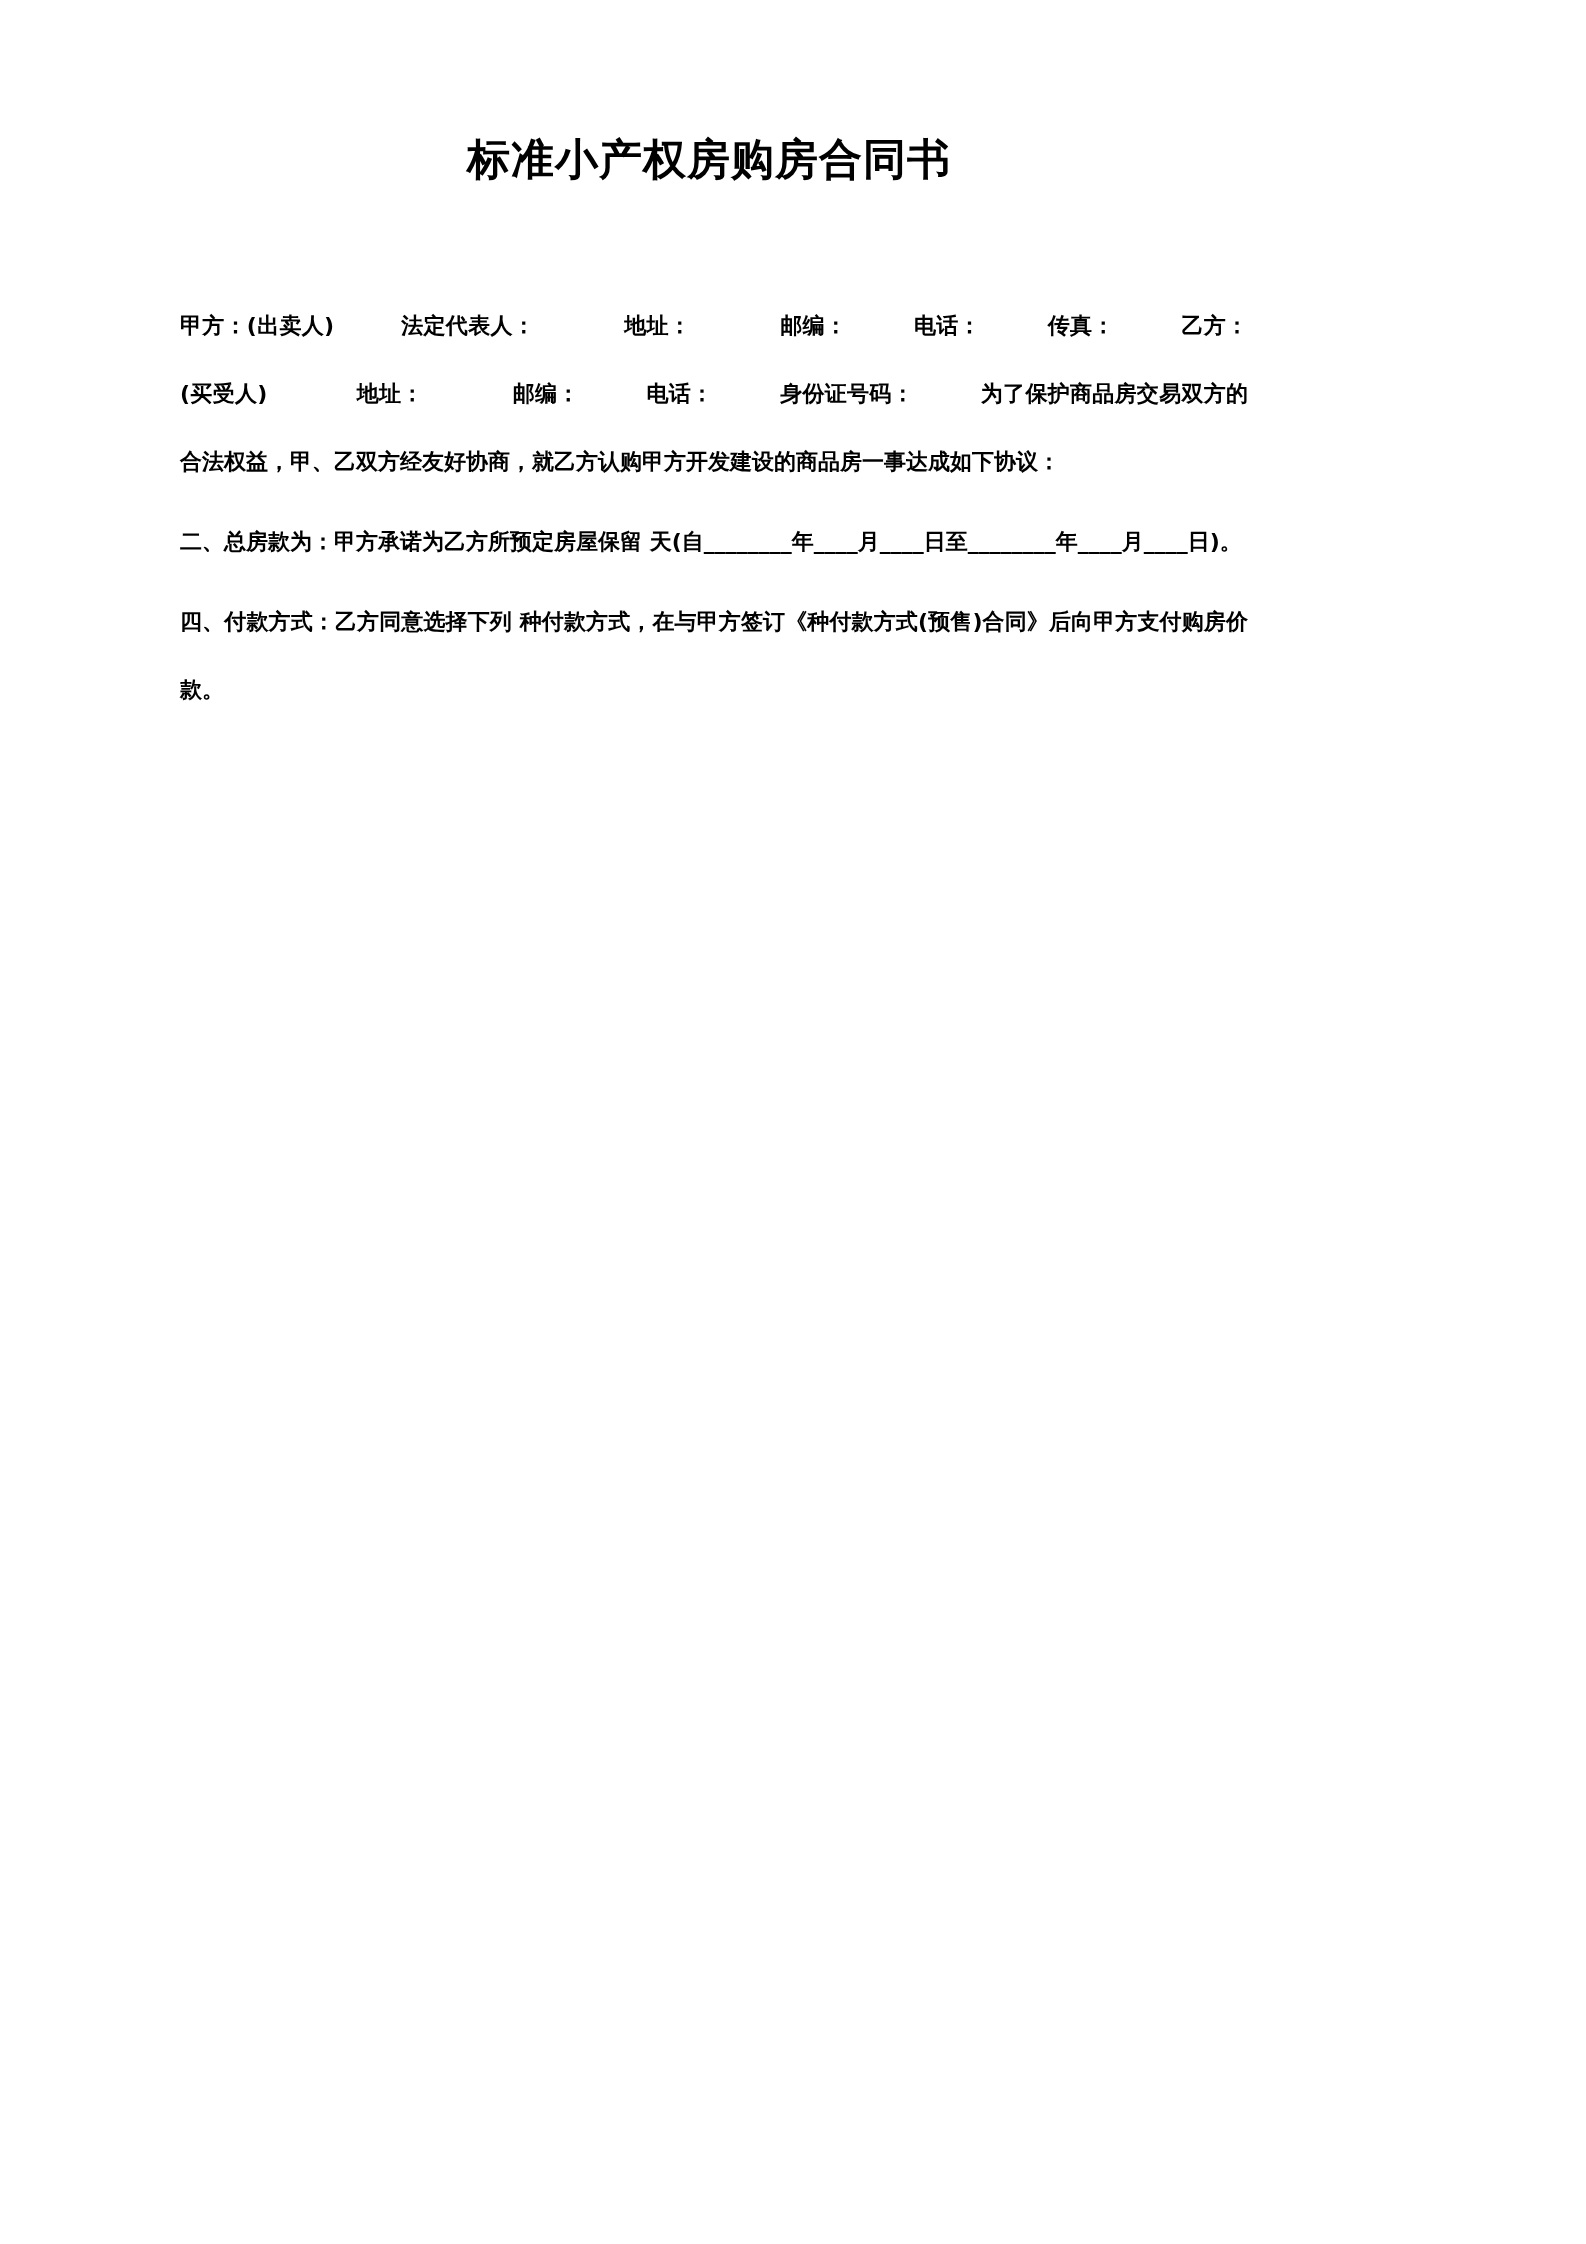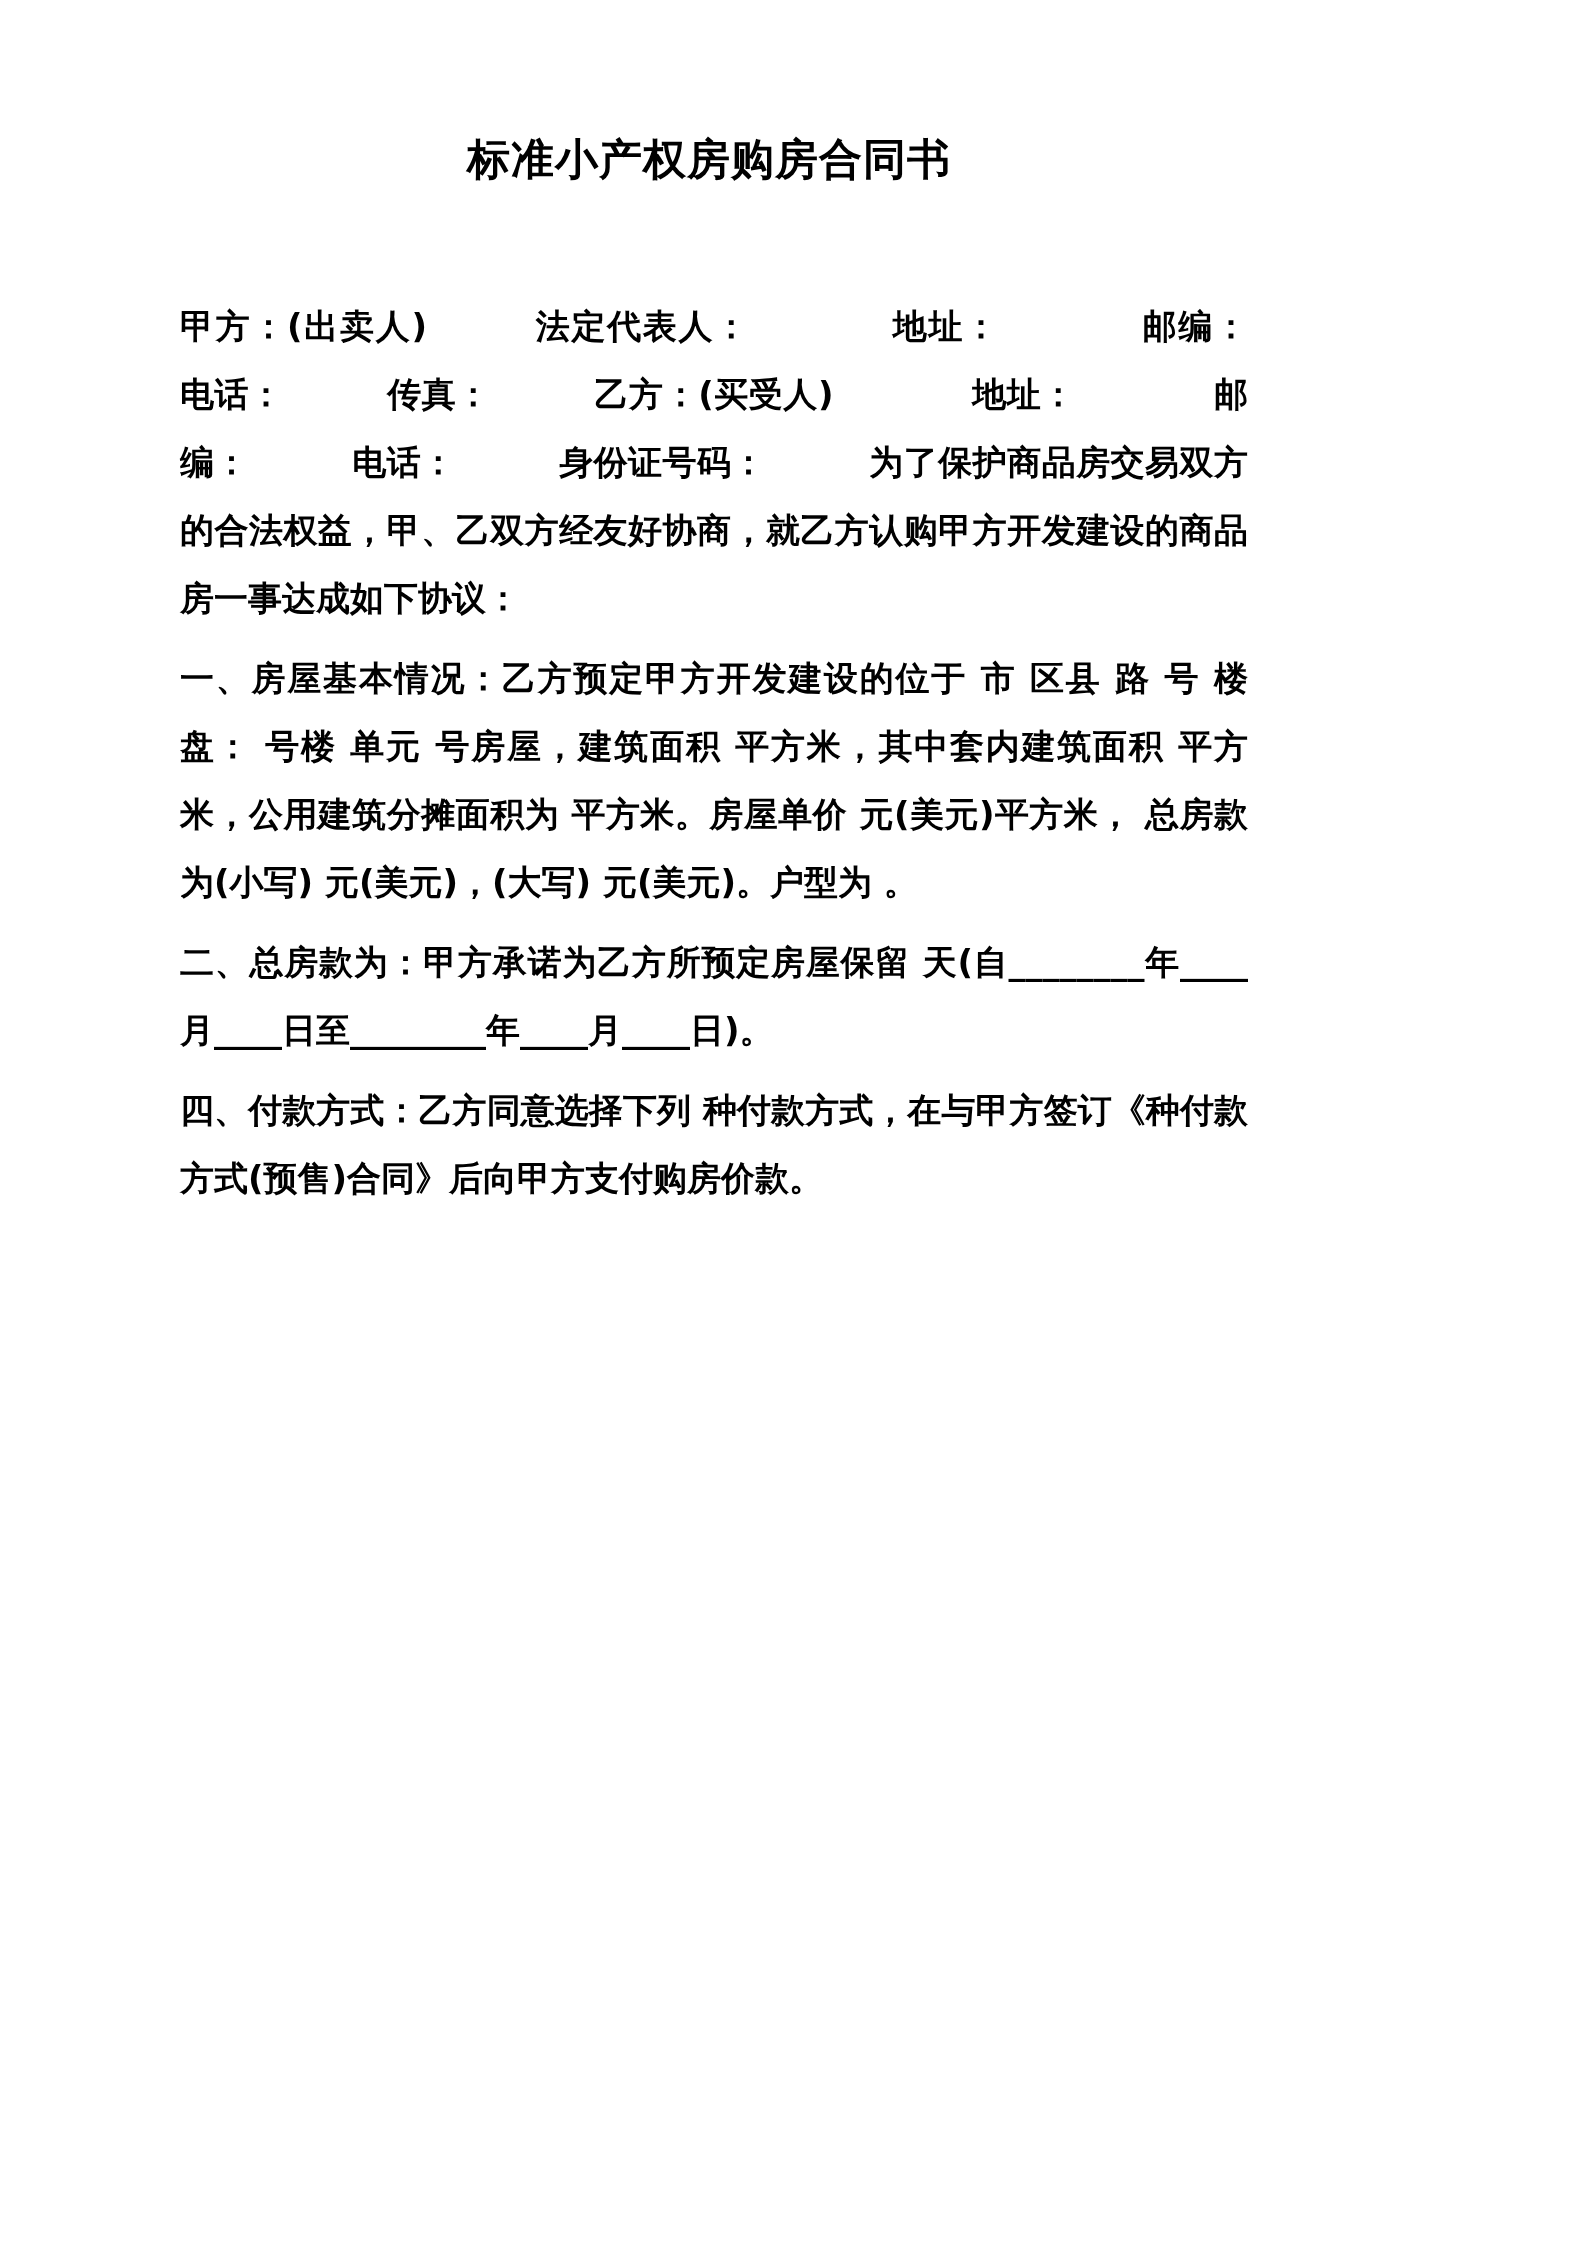--- a/index.html
+++ b/index.html
@@ -21,21 +21,21 @@
   }
   .doc-title {
     text-align: center;
     font-size: 43px;
     font-weight: bold;
     letter-spacing: 1px;
     margin: 0 0 104px 0;
     line-height: 1.3;
   }
   .body-block {
-    font-size: 34px;
+    font-size: 22px;
     font-weight: bold;
     line-height: 68px;
     text-align: justify;
     text-justify: inter-ideograph;
   }
   .para {
     margin: 0 0 12px 0;
     text-indent: 0;
     padding-left: 28px;
     padding-right: 18px;
@@ -48,18 +48,17 @@
 </style>
 </head>
 <body>
 
 <div class="page">
 
   <h1 class="doc-title">标准小产权房购房合同书</h1>
 
   <div class="body-block">
     <p class="para">甲方：(出卖人)　　　法定代表人：　　　　地址：　　　　邮编：　　　电话：　　　传真：　　　乙方：(买受人)　　　　地址：　　　　邮编：　　　电话：　　　身份证号码：　　　为了保护商品房交易双方的合法权益，甲、乙双方经友好协商，就乙方认购甲方开发建设的商品房一事达成如下协议：</p>
-    <p class="para">一、房屋基本情况：乙方预定甲方开发建设的位于 市 区县 路 号 楼盘： 号楼 单元 号房屋，建筑面积 平方米，其中套内建筑面积 平方米，公用建筑分摊面积为 平方米。房屋单价 元(美元)平方米， 总房款为(小写) 元(美元)，(大写) 元(美元)。户型为 。</p>
     <p class="para">二、总房款为：甲方承诺为乙方所预定房屋保留 天(自________年____月____日至________年____月____日)。</p>
     <p class="para last">四、付款方式：乙方同意选择下列 种付款方式，在与甲方签订《种付款方式(预售)合同》后向甲方支付购房价款。</p>
   </div>
 
 </div>
 
 </body></html>

